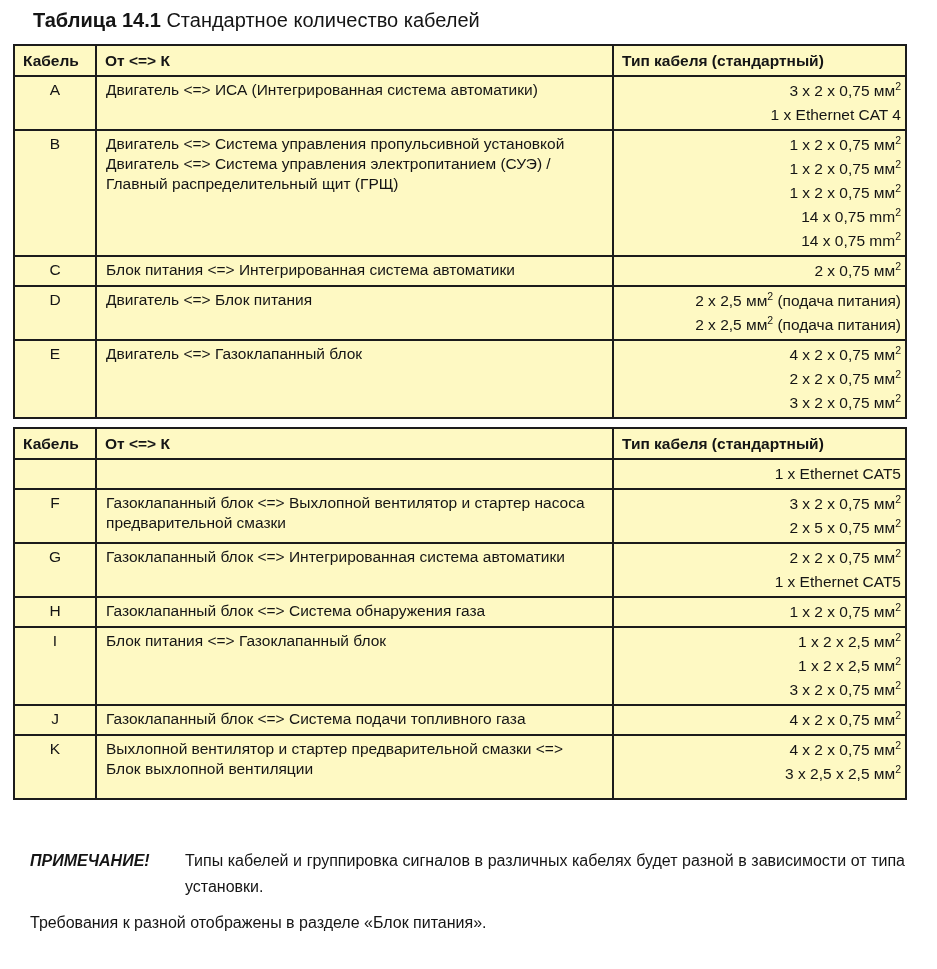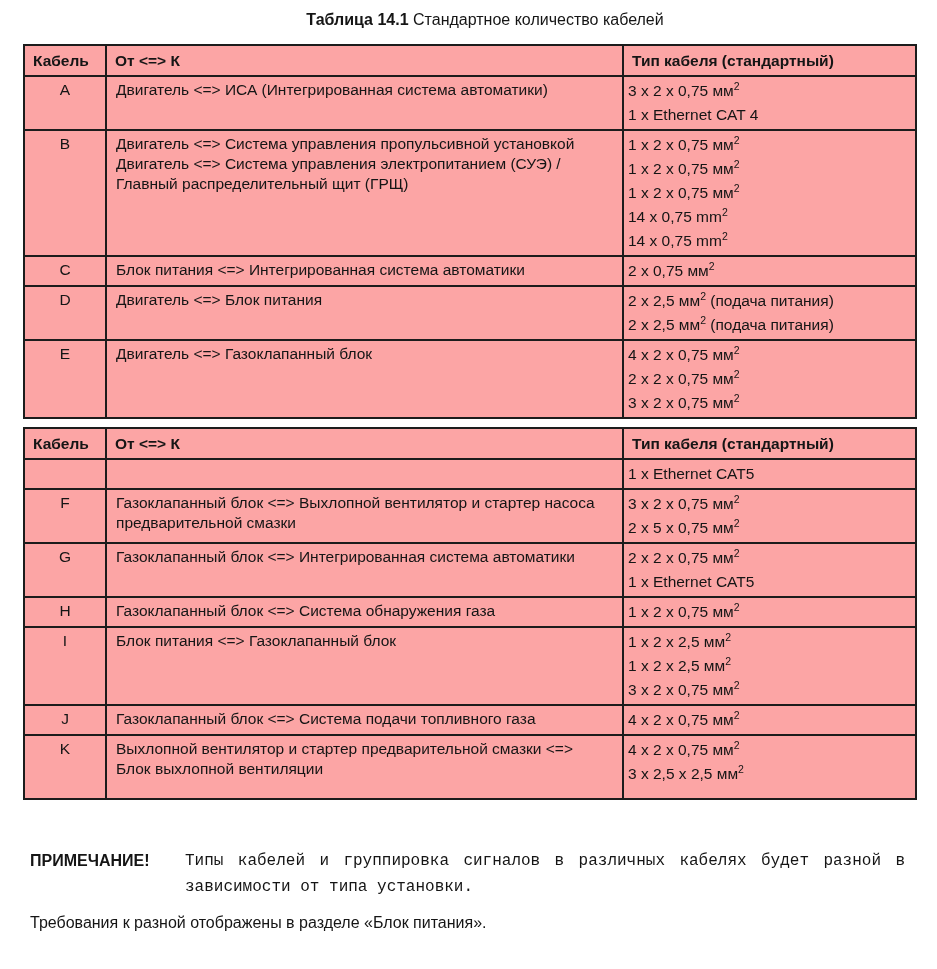--- a/index.html
+++ b/index.html
@@ -6,35 +6,34 @@
   html, body {
     margin: 0; padding: 0;
     width: 937px; height: 969px;
     background: #ffffff;
     color: #151515;
     font-family: "Liberation Sans", sans-serif;
     overflow: hidden;
   }
   .title {
     margin: 10px 0 0 33px;
-    font-size: 16px;
+    font-size: 20px;
     line-height: 20px;
     font-weight: normal;
-    text-align: center;
   }
   .title .b { font-weight: bold; }
 
   #tables-root { margin-top: 14px; }
 
   table.cables {
     border-collapse: collapse;
     table-layout: fixed;
     width: 892px;
-    margin-left: 23px;
-    background: #fca5a5;
+    margin-left: 13px;
+    background: #fef9c3;
   }
   table.cables + table.cables { margin-top: 8px; }
   col.c1 { width: 82px; }
   col.c2 { width: 517px; }
   col.c3 { width: 293px; }
 
   table.cables th, table.cables td {
     border: 2px solid #1c1c1c;
     vertical-align: top;
     font-size: 15.5px;
@@ -53,21 +52,21 @@
     padding: 3px 2px;
     line-height: 20px;
   }
   td.fromto-cell {
     padding: 3px 18px 3px 9px;
     line-height: 20px;
   }
   td.fromto-cell p { margin: 0; }
   td.fromto-cell p.it { }
   td.type-cell {
-    text-align: left;
+    text-align: right;
     padding: 2px 4px;
   }
   .type-line {
     line-height: 24px;
     white-space: nowrap;
   }
   .type-line sup {
     font-size: 10.5px;
     line-height: 0;
     position: relative;
@@ -81,27 +80,27 @@
     position: relative;
     margin: 48px 0 0 185px;
   }
   .note-label {
     position: absolute;
     left: -155px;
     top: 0;
     font-weight: bold;
     font-size: 16px;
     line-height: 26px;
+    font-style: italic;
   }
   .note-text {
     width: 720px;
     font-size: 16px;
     line-height: 26px;
     text-align: justify;
-    font-family: Liberation Mono, monospace;
   }
   .asterisk-line {
     margin: 12px 0 0 183px;
     font-size: 16px;
     line-height: 20px;
   }
   .footer-line {
     margin: 13px 0 0 30px;
     font-size: 16px;
     line-height: 20px;

